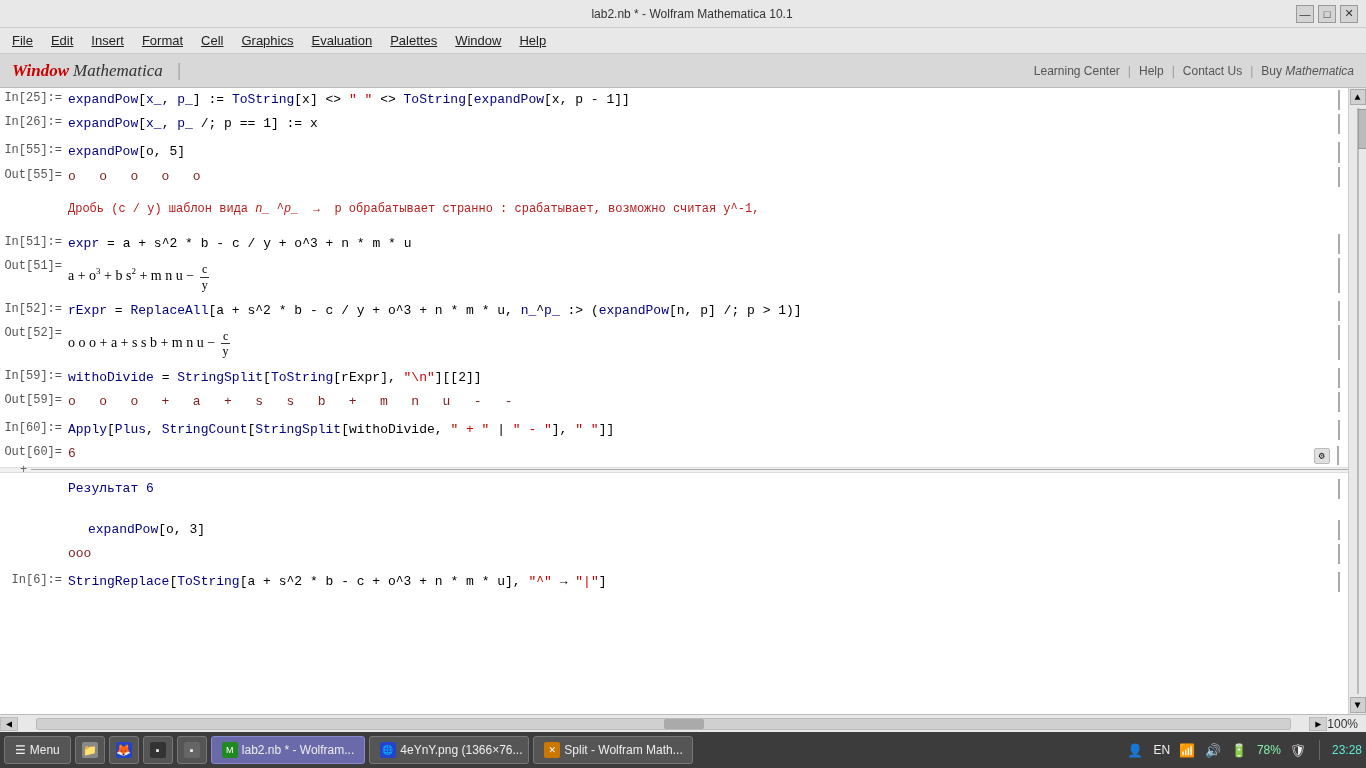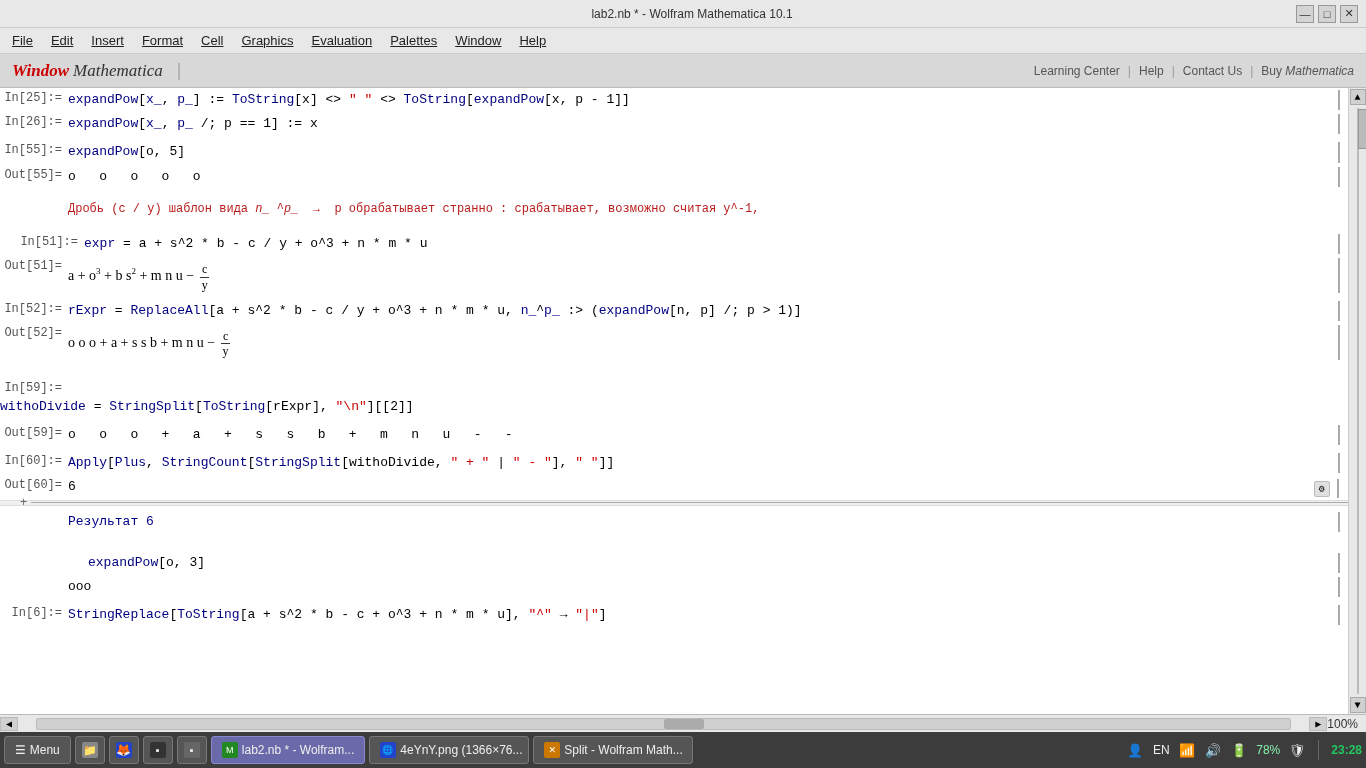--- a/index.html
+++ b/index.html
@@ -156,21 +156,21 @@
     }
 
     
     .kw { color: #000080; }
     .sym { color: #000; }
     .str { color: #cc0000; }
     .num { color: #000; }
     .op { color: #000; }
 
     
-    .out-text { color: #000000; }
+    .out-text { color: #7f1d1d; }
     .out-math { font-family: 'Times New Roman', serif; font-size: 14px; }
 
     
     .frac {
       display: inline-flex;
       flex-direction: column;
       align-items: center;
       vertical-align: middle;
       font-size: 12px;
       margin: 0 2px;
@@ -282,21 +282,21 @@
     }
     .sys-icon {
       width: 18px;
       height: 18px;
       display: flex;
       align-items: center;
       justify-content: center;
       font-size: 13px;
       cursor: pointer;
     }
-    .time-display { color: #22c55e; font-size: 12px; font-weight: bold; }
+    .time-display { color: #5eead4; font-size: 12px; }
     .battery-display { color: #86efac; font-size: 12px; }
   </style>
 </head>
 <body>
 
 <div id="titlebar">
   <div style="width:80px"></div>
   <div id="titlebar-title-text">lab2.nb * - Wolfram Mathematica 10.1</div>
   <div id="titlebar-controls">
     <div class="title-btn">—</div>
@@ -381,21 +381,21 @@
     </div>
 
     <div class="cell" style="padding: 8px 0;">
       <div style="width:68px;min-width:68px;"></div>
       <div class="cell-content" style="color:#b91c1c;font-size:12px;line-height:1.6;">
         <div>Дробь (с / у) шаблон вида <span style="font-style:italic;">n_</span> ^<span style="font-style:italic;">p_</span> &nbsp;→&nbsp; p обрабатывает странно : срабатывает, возможно считая у^-1,</div>
       </div>
       <div style="width:14px;"></div>
     </div>
 
-    <div class="cell" style="margin-top:2px;margin-left:16px;">
+    <div class="cell" style="margin-top:2px;">
       <div class="cell-label in">In[51]:=</div>
       <div class="cell-content">
         <span><span class="kw">expr</span>&nbsp;=&nbsp;<span class="sym">a</span>&nbsp;+&nbsp;<span class="sym">s</span>^<span class="num">2</span>&nbsp;*&nbsp;<span class="sym">b</span>&nbsp;-&nbsp;<span class="sym">c</span>&nbsp;/&nbsp;<span class="sym">y</span>&nbsp;+&nbsp;<span class="sym">o</span>^<span class="num">3</span>&nbsp;+&nbsp;<span class="sym">n</span>&nbsp;*&nbsp;<span class="sym">m</span>&nbsp;*&nbsp;<span class="sym">u</span></span>
       </div>
       <div style="width:14px;display:flex;align-items:center;">
         <div style="border-right:2px solid #aaa;height:calc(100% - 4px);margin:2px 0;width:6px;"></div>
       </div>
     </div>
 
     <div class="cell">
@@ -427,21 +427,21 @@
         <span>o o o + a + s s b + m n u − <span class="frac">
               <span class="frac-num">c</span>
               <span class="frac-den">y</span>
             </span></span>
       </div>
       <div style="width:14px;display:flex;align-items:center;">
         <div style="border-right:2px solid #aaa;height:calc(100% - 4px);margin:2px 0;width:6px;"></div>
       </div>
     </div>
 
-    <div class="cell" style="margin-top:16px;flex-direction:column;">
+    <div class="cell" style="margin-top:4px;">
       <div class="cell-label in">In[59]:=</div>
       <div class="cell-content">
         <span><span class="kw">withoDivide</span>&nbsp;=&nbsp;<span class="kw">StringSplit</span>[<span class="kw">ToString</span>[<span class="sym">rExpr</span>],&nbsp;<span class="str">"\n"</span>][[<span class="num">2</span>]]</span>
       </div>
       <div style="width:14px;display:flex;align-items:center;">
         <div style="border-right:2px solid #aaa;height:calc(100% - 4px);margin:2px 0;width:6px;"></div>
       </div>
     </div>
 
     <div class="cell">

